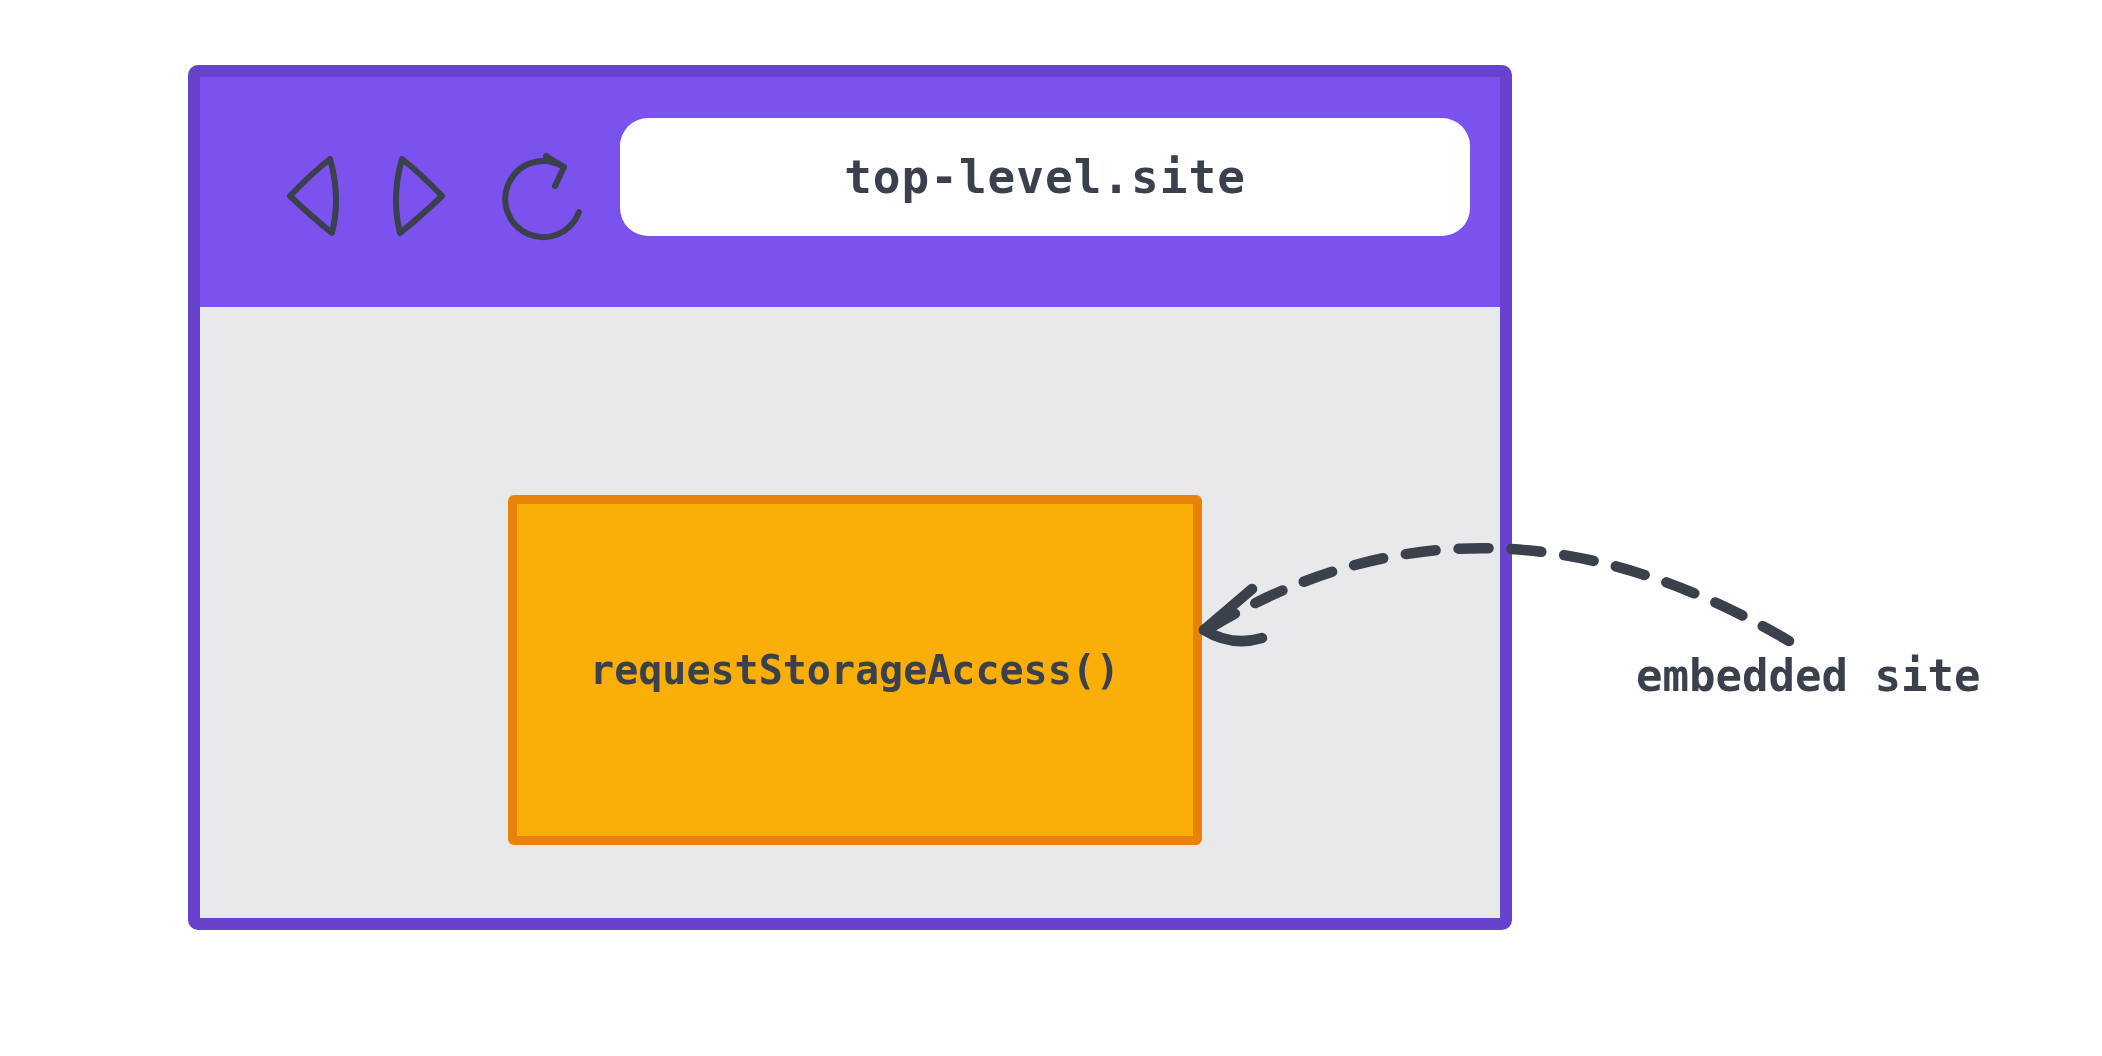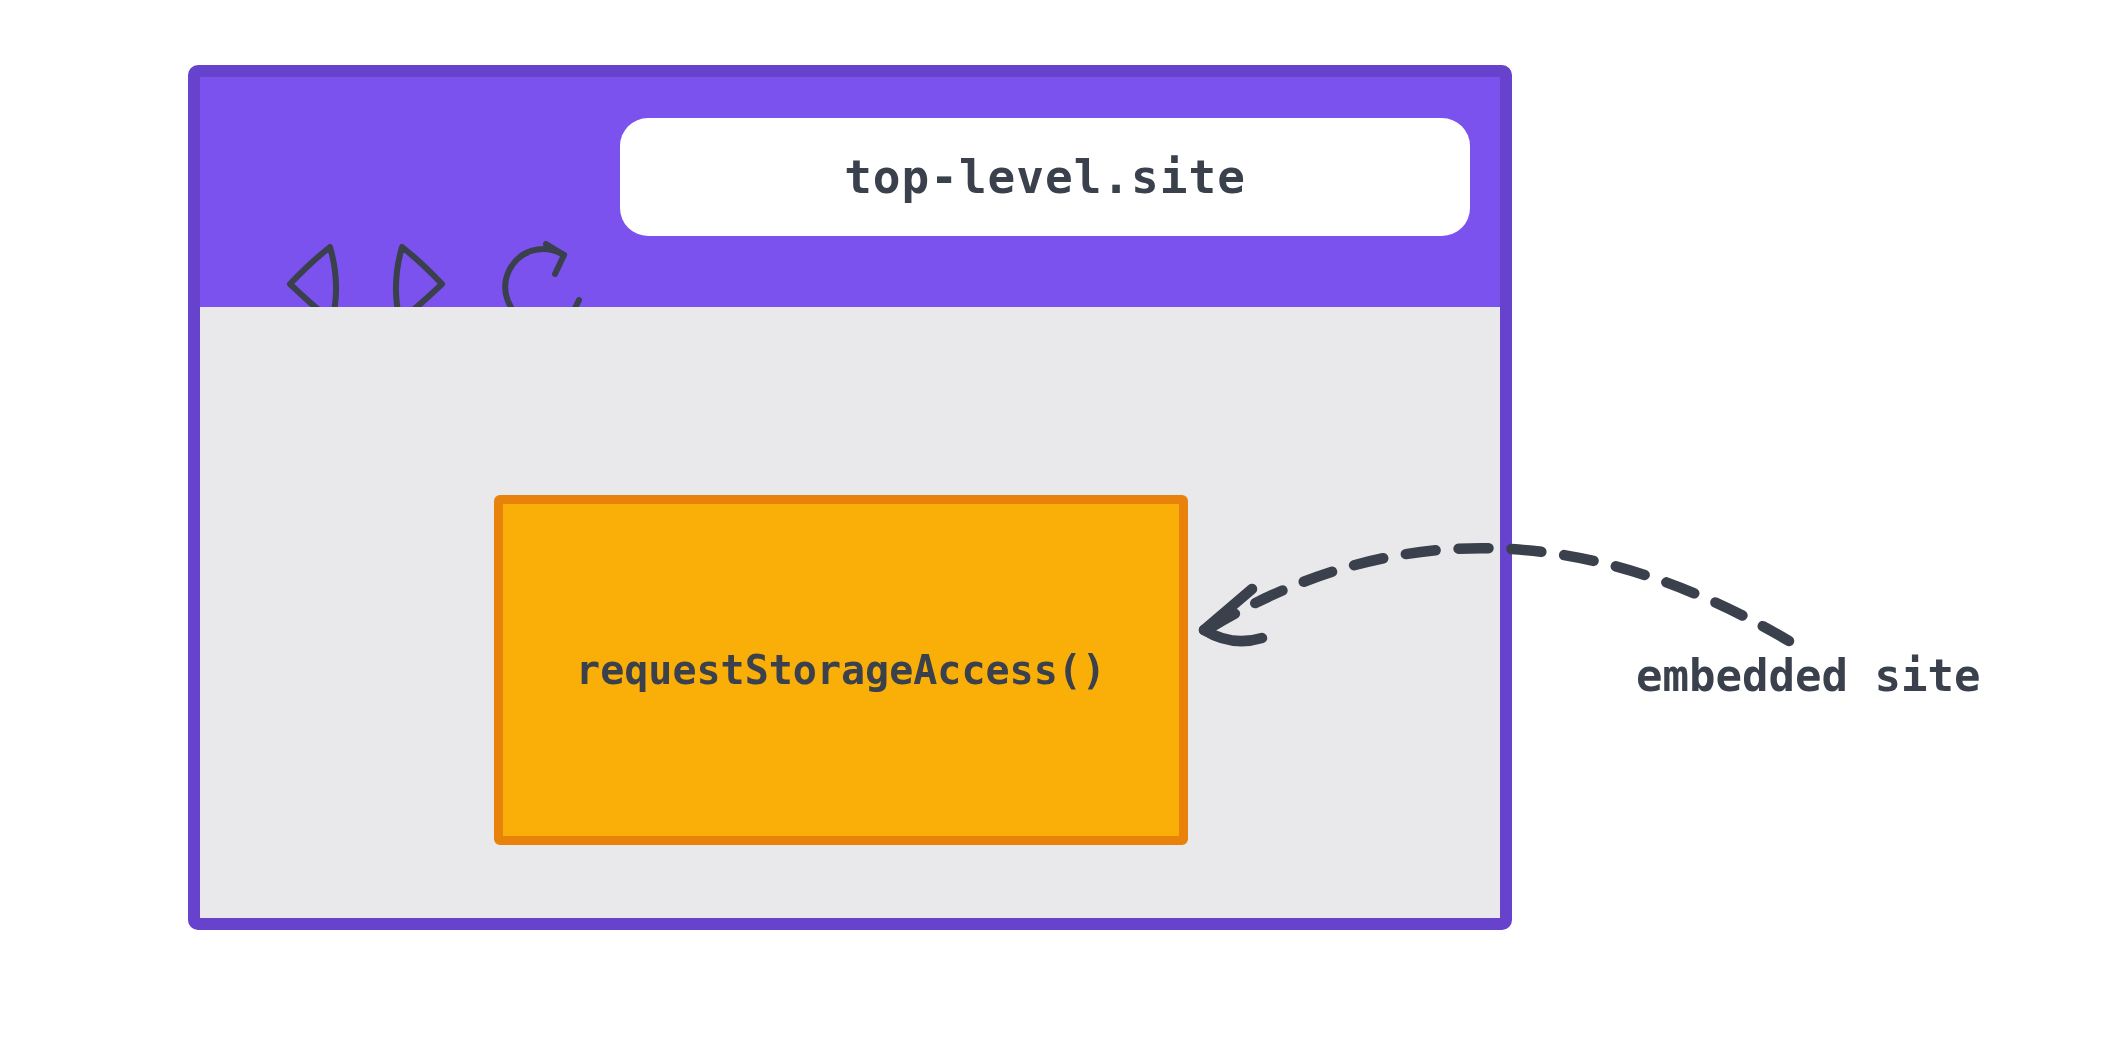--- a/index.html
+++ b/index.html
@@ -35,21 +35,21 @@
     overflow: hidden;
   }
 
   .titlebar {
     position: absolute;
     left: 0; right: 0; top: 0;
     height: 278px;
     background: var(--titlebar_fill);
     border-bottom: 12px solid var(--window_border);
     display: flex;
-    align-items: flex-end;
+    align-items: center;
   }
 
   .nav-icons {
     display: flex;
     align-items: center;
     gap: 48px;
     margin-left: 82px;
     position: relative;
     top: -14px;
   }
@@ -84,21 +84,21 @@
 
   .viewport {
     position: absolute;
     left: 0; right: 0;
     top: 230px; bottom: 0;
     background: var(--content_fill);
   }
 
   .embed-box {
     position: absolute;
-    left: 294px;
+    left: 308px;
     top: 418px;
     width: 694px;
     height: 350px;
     background: var(--embed_fill);
     border: 9px solid var(--embed_border);
     border-radius: 6px;
     display: flex;
     align-items: center;
     justify-content: center;
   }

